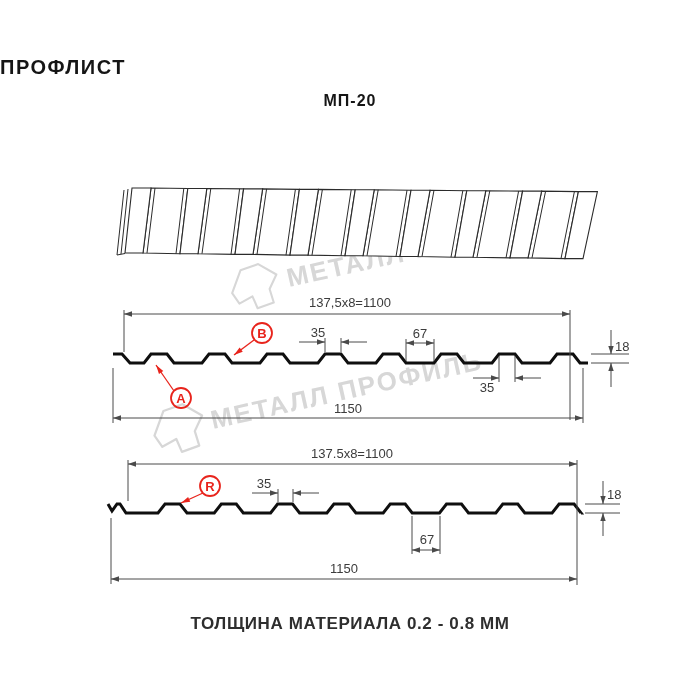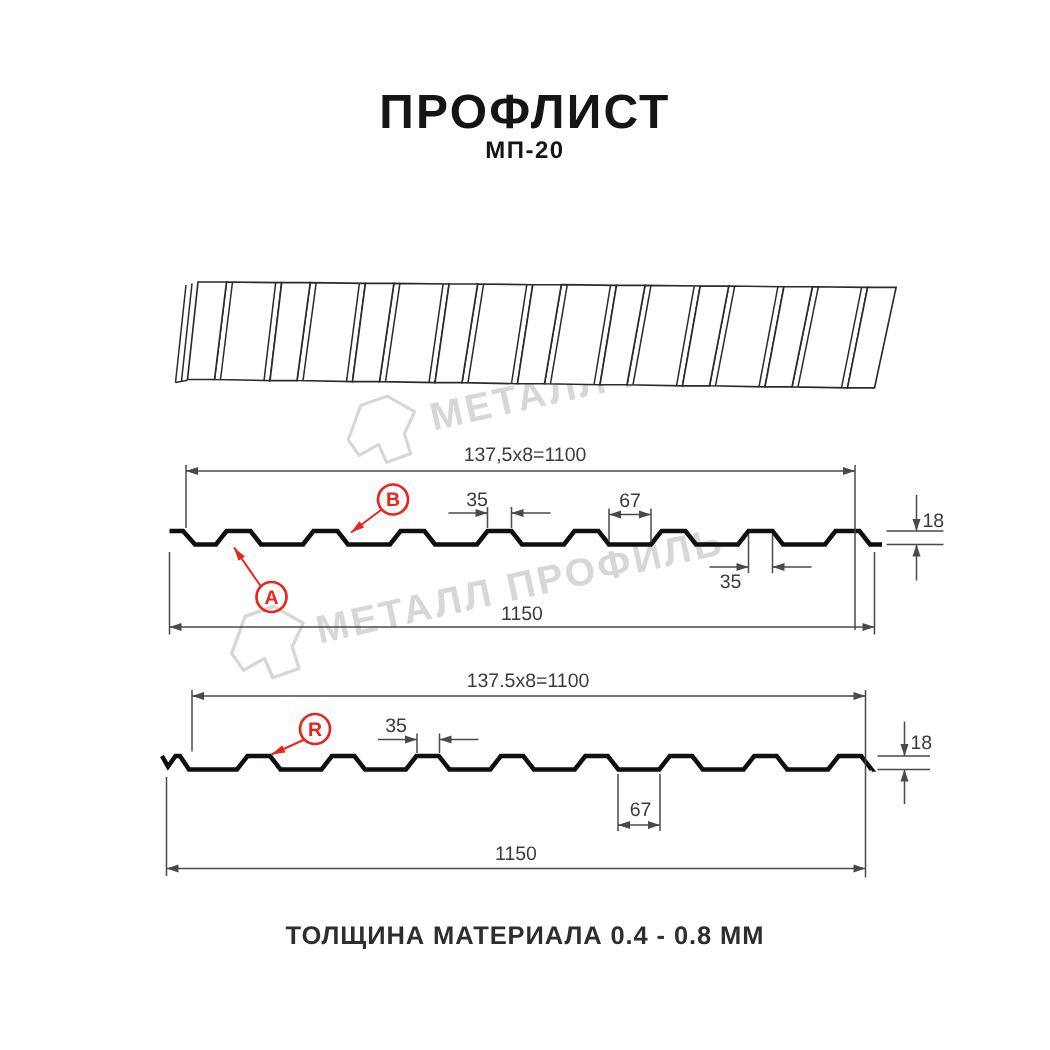--- a/index.html
+++ b/index.html
@@ -1,19 +1,19 @@
 <!DOCTYPE html>
 <html style="--red: #e8241c; --wm: #d7d7d7; --ink: #151515;"><head>
 <meta charset="utf-8">
 <style>
   html,body{margin:0;padding:0;background:#ffffff;}
   #page{position:relative;width:700px;height:700px;background:#fff;overflow:hidden;
         font-family:"Liberation Sans",sans-serif;}
-  .title{position:absolute;left:0;top:56px;width:700px;text-align:center;
-         font-size:32px;font-weight:700;letter-spacing:1.5px;color:var(--ink,#151515);}
+  .title{position:absolute;left:0;top:56px;width:700px;text-align:left;
+         font-size:20px;font-weight:700;letter-spacing:1.5px;color:var(--ink,#151515);}
   .subtitle{position:absolute;left:0;top:92px;width:700px;text-align:center;
             font-size:16px;font-weight:700;letter-spacing:1px;color:var(--ink,#151515);}
   .footer{position:absolute;left:0;top:614px;width:700px;text-align:center;
           font-size:17px;font-weight:700;letter-spacing:0.6px;color:#2e2e2e;}
   svg{position:absolute;left:0;top:0;}
   .dim{font-family:"Liberation Sans",sans-serif;font-size:13px;fill:#3c3c3c;text-anchor:middle;}
   .dim-s{font-family:"Liberation Sans",sans-serif;font-size:13px;fill:#3c3c3c;text-anchor:start;}
   .wmtext{font-family:"Liberation Sans",sans-serif;font-size:26px;font-weight:700;
           letter-spacing:2px;fill:var(--wm,#d7d7d7);}
   .wmlogo{fill:none;stroke:var(--wm,#d7d7d7);stroke-width:4;stroke-linejoin:round;}
@@ -177,14 +177,14 @@
       <text class="dim" x="352" y="458">137.5x8=1100</text>
       <text class="dim" x="264" y="488">35</text>
       <text class="dim-s" x="607" y="499">18</text>
       <text class="dim" x="427" y="544">67</text>
       <text class="dim" x="344" y="573">1150</text>
       <circle class="red-c" cx="210" cy="486" r="10"></circle>
       <text class="red-t" x="210" y="490.5">R</text>
     </g>
   </svg>
 
-  <div class="footer">ТОЛЩИНА МАТЕРИАЛА 0.4 - 0.8 ММ</div>
+  <div class="footer">ТОЛЩИНА МАТЕРИАЛА 0.2 - 0.8 ММ</div>
 </div>
 
 </body></html>

